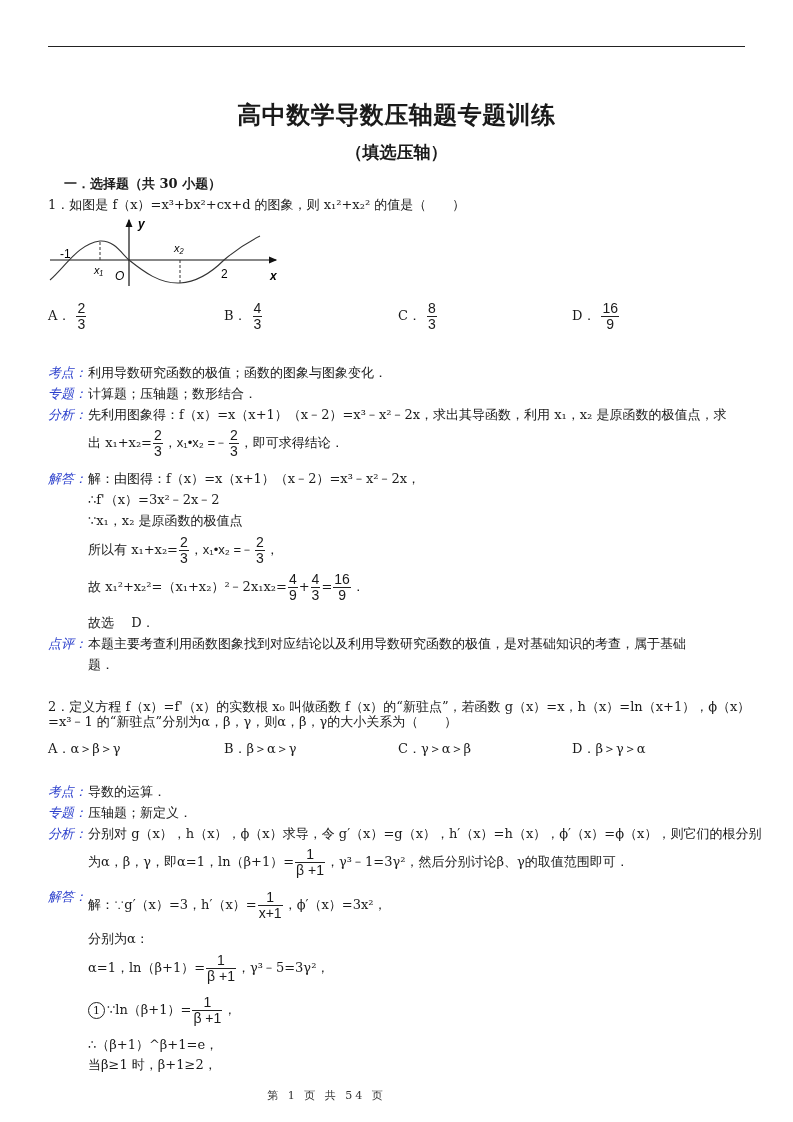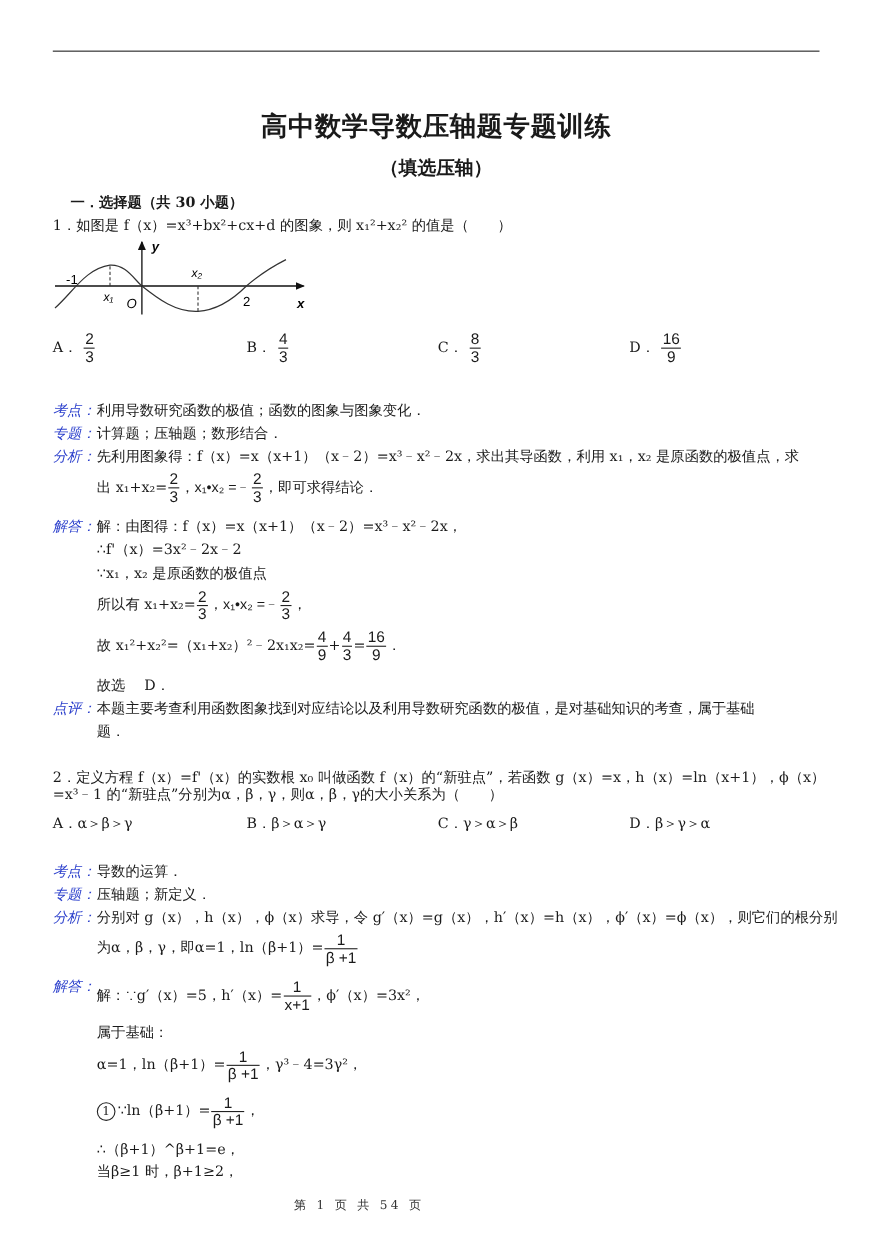--- a/index.html
+++ b/index.html
@@ -105,30 +105,30 @@
 
 <div class="lbl" style="top:783px;">考点：</div>
 <div class="txt" style="top:783px;">导数的运算．</div>
 
 <div class="lbl" style="top:804px;">专题：</div>
 <div class="txt" style="top:804px;">压轴题；新定义．</div>
 
 <div class="lbl" style="top:825px;">分析：</div>
 <div class="txt" style="top:825px;">分别对 g（x），h（x），ϕ（x）求导，令 g′（x）=g（x），h′（x）=h（x），ϕ′（x）=ϕ（x），则它们的根分别</div>
 <div class="txt" style="top:847px;">
-  <span>为α，β，γ，即α=1，ln（β+1）=</span><span class="frac"><span class="num">1</span><span class="den">β +1</span></span>
+  <span>为α，β，γ，即α=1，ln（β+1）=</span><span class="frac"><span class="num">1</span><span class="den">β +1</span></span><span>，γ³﹣1=3γ²，然后分别讨论β、γ的取值范围即可．</span>
 </div>
 
 <div class="lbl" style="top:888px;">解答：</div>
 <div class="txt" style="top:890px;">
-  <span>解：∵g′（x）=5，h′（x）=</span><span class="frac"><span class="num">1</span><span class="den">x+1</span></span><span>，ϕ′（x）=3x²，</span>
+  <span>解：∵g′（x）=3，h′（x）=</span><span class="frac"><span class="num">1</span><span class="den">x+1</span></span><span>，ϕ′（x）=3x²，</span>
 </div>
-<div class="txt" style="top:930px;">属于基础：</div>
+<div class="txt" style="top:930px;">分别为α：</div>
 <div class="txt" style="top:953px;">
-  <span>α=1，ln（β+1）=</span><span class="frac"><span class="num">1</span><span class="den">β +1</span></span><span>，γ³﹣4=3γ²，</span>
+  <span>α=1，ln（β+1）=</span><span class="frac"><span class="num">1</span><span class="den">β +1</span></span><span>，γ³﹣5=3γ²，</span>
 </div>
 <div class="txt" style="top:995px;">
   <span class="circled">1</span><span>∵ln（β+1）=</span><span class="frac"><span class="num">1</span><span class="den">β +1</span></span><span>，</span>
 </div>
 <div class="txt" style="top:1036px;text-align:center;">∴（β+1）^β+1=e，</div>
 <div class="txt" style="top:1056px;">当β≥1 时，β+1≥2，</div>
 
 <div class="footer">第 1 页 共 54 页</div>
 
 </body></html>

